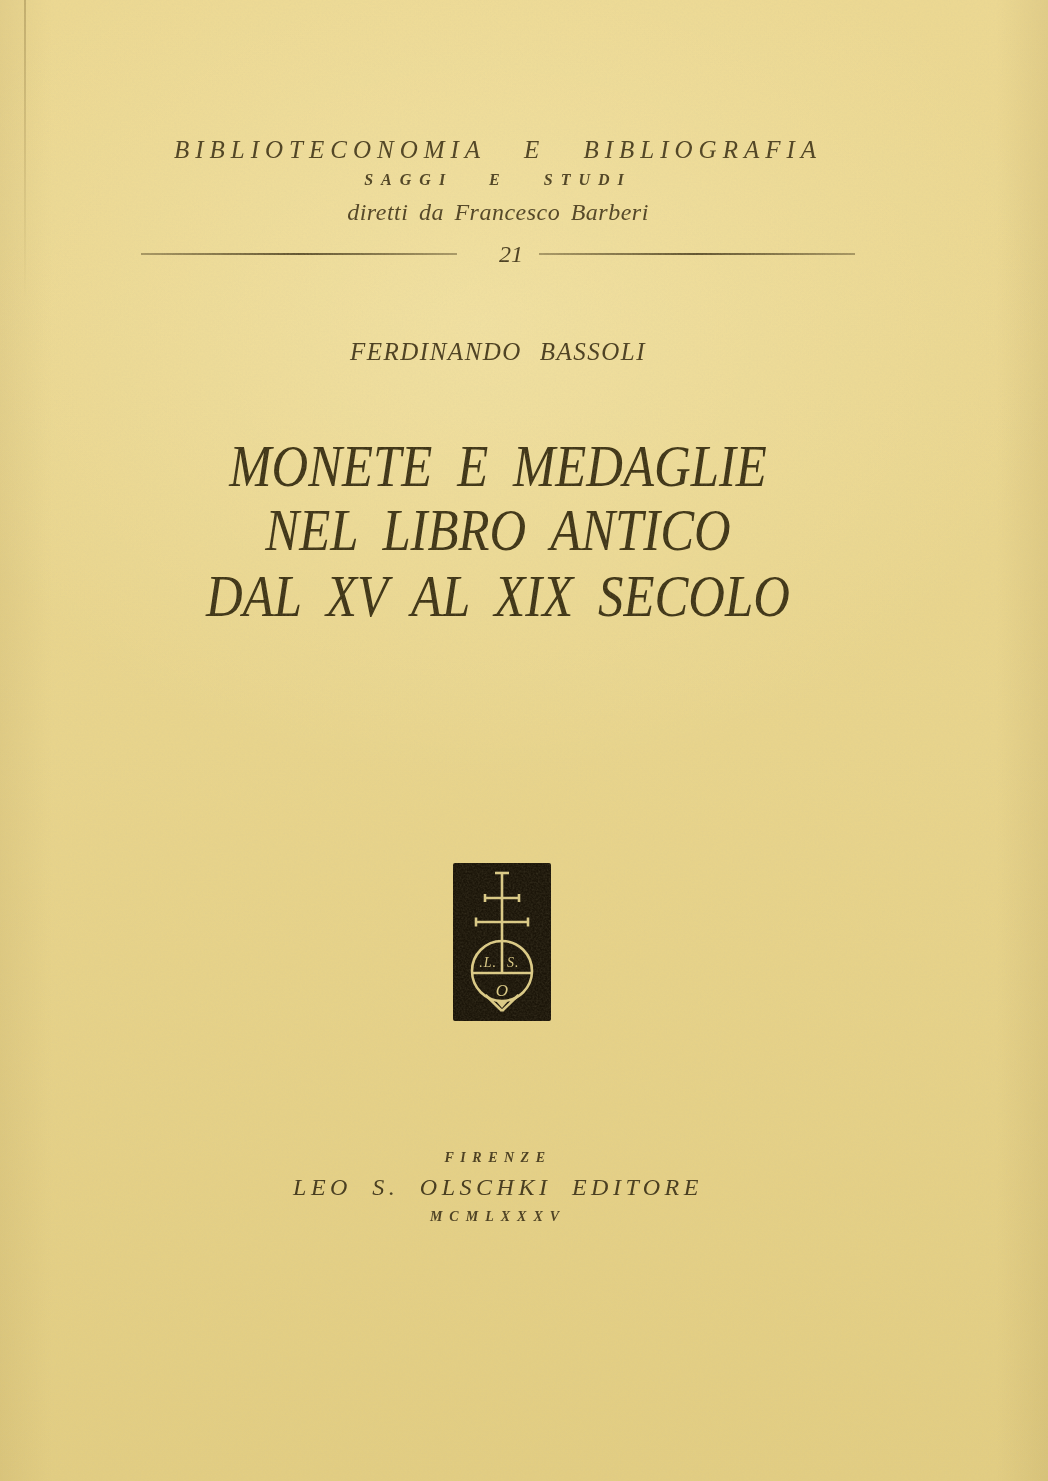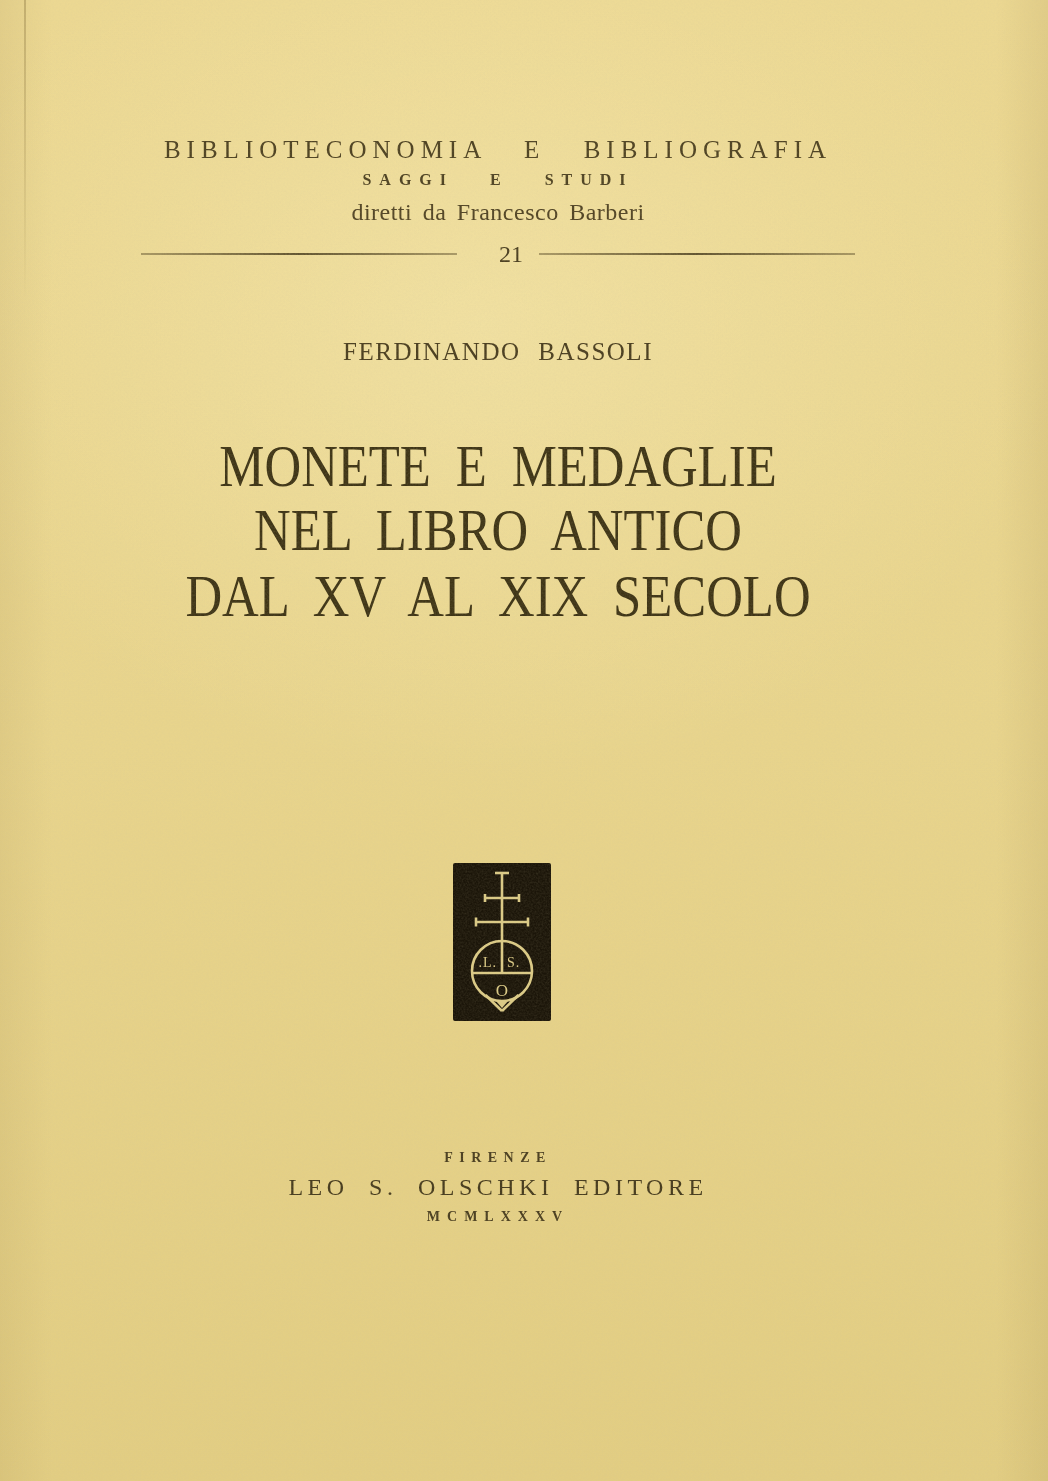--- a/index.html
+++ b/index.html
@@ -12,20 +12,21 @@
     width: 1048px;
     height: 1481px;
     margin: 0 auto;
     overflow: hidden;
     font-family: "Liberation Serif", "DejaVu Serif", serif;
     color: #473b1d;
     background:
       radial-gradient(ellipse 900px 700px at 46% 22%, rgba(255,246,200,0.30), rgba(255,246,200,0) 65%),
       linear-gradient(to right, rgba(140,115,55,0.10), rgba(140,115,55,0) 5%, rgba(140,115,55,0) 95%, rgba(140,115,55,0.12)),
       linear-gradient(to bottom, #ecd892 0%, #e8d48c 50%, #e2cd82 100%);
+    font-style: italic;
   }
   .content {
     position: absolute;
     inset: 0;
     transform: translateX(-26px);
   }
   .line { position: absolute; left: 0; right: 0; text-align: center; white-space: nowrap; line-height: 1; }
 
   .series-name {
     top: 137px;

